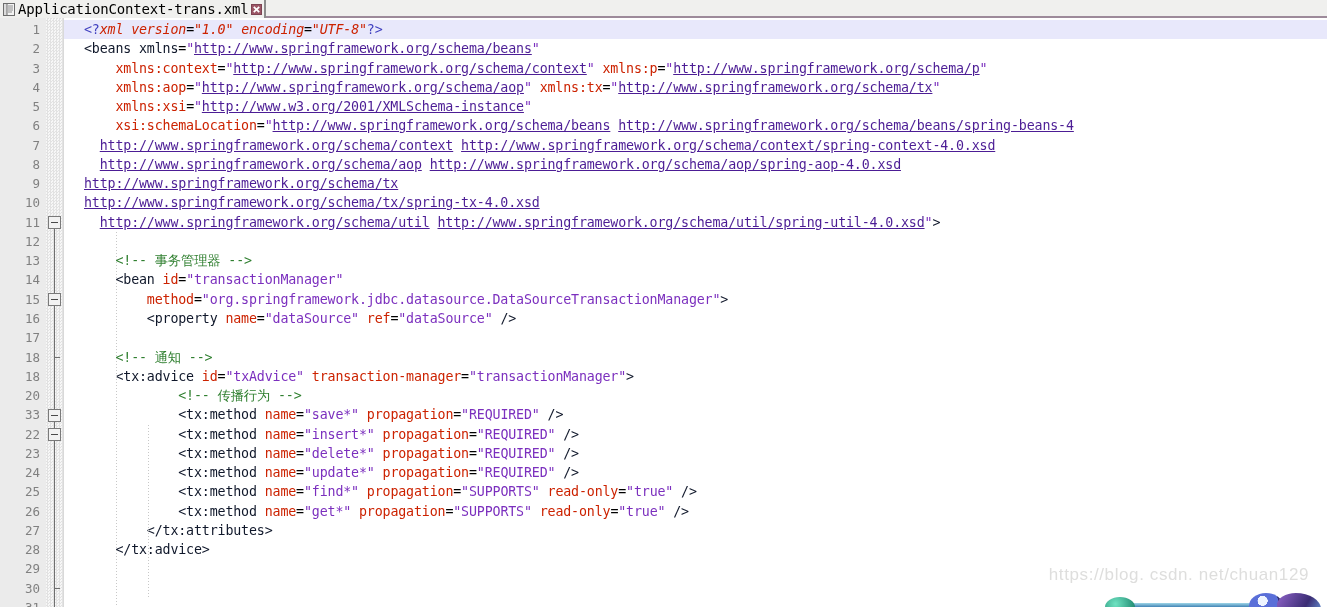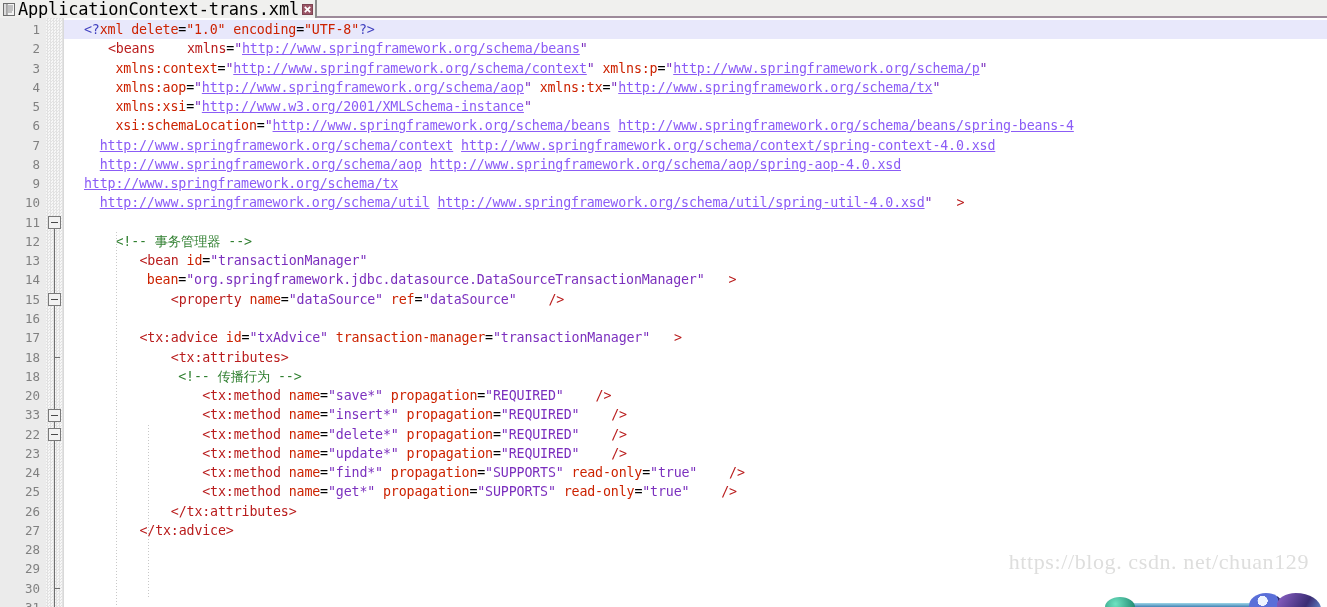--- a/index.html
+++ b/index.html
@@ -36,21 +36,21 @@
   }
   .file-icon {
     width: 12px;
     height: 13px;
     position: relative;
     flex: 0 0 auto;
   }
   .file-icon svg { display:block; }
   .tab-title {
     font-family: "DejaVu Sans Mono", "Liberation Mono", monospace;
-    font-size: 17px;
+    font-size: 14px;
     color: #000000;
     white-space: nowrap;
     letter-spacing: -0.2px;
   }
   .tab-close {
     width: 11px;
     height: 11px;
     background: #9c5666;
     border: 1px solid #7d4352;
     box-sizing: border-box;
@@ -165,37 +165,37 @@
   .iguide {
     position: absolute;
     width: 1px;
     background-image: linear-gradient(to bottom, #c8c8c8 50%, rgba(255,255,255,0) 0%);
     background-size: 1px 3px;
     background-repeat: repeat-y;
   }
 
   
   .t-punct   { color: #000000; }
-  .t-tag     { color: #b91c1c; margin-left: 24px; }
+  .t-tag     { color: #0f172a; }
   .t-attr    { color: #cc2200; }
   .t-val     { color: #7b2fbe; }
   .t-quote   { color: #7b2fbe; }
-  .t-link    { color: #8b5cf6; text-decoration: underline; text-align: right; }
+  .t-link    { color: #4c1d95; text-decoration: underline; text-align: right; }
   .t-comment { color: #2f7f2f; }
-  .t-pi      { color: #cc2200; }
+  .t-pi      { color: #cc2200; font-style: italic; }
   .t-pitag   { color: #3f3fbf; }
   .t-cn      { font-family: Liberation Sans, sans-serif; color: #2f7f2f; }
 
   
   .watermark {
     position: absolute;
     right: 18px;
-    bottom: 32px;
-    font-family: Liberation Serif, serif;
-    font-size: 22px;
+    bottom: 22px;
+    font-family: Liberation Sans, sans-serif;
+    font-size: 17px;
     color: #dededd;
     letter-spacing: 0.6px;
     white-space: nowrap;
     user-select: none;
   }
   .wm-art {
     position: absolute;
     right: 0px;
     bottom: -12px;
     width: 240px;
@@ -310,38 +310,39 @@
       <div class="fold-box" style="top: 390.6px;"></div>
       <div class="fold-box" style="top: 409.88px;"></div>
       <div class="fold-tick" style="top: 570.12px;"></div>
     </div>
 
   <div class="code-area" id="code-area">
     <div class="indent-guides" id="indent-guides">
         <div class="iguide" style="left: 52.04px; top: 214.08px; height: 385.6px;"></div>
         <div class="iguide" style="left: 84.08px; top: 406.88px; height: 173.52px;"></div>
       </div>
-  <div class="code-line current"><span class="t-pitag">&lt;?</span><span class="t-pi">xml</span><span class="t-punct"> </span><span class="t-pi">delete</span><span class="t-punct">=</span><span class="t-pi">"1.0"</span><span class="t-punct"> </span><span class="t-pi">encoding</span><span class="t-punct">=</span><span class="t-pi">"UTF-8"</span><span class="t-pitag">?&gt;</span></div>
+  <div class="code-line current"><span class="t-pitag">&lt;?</span><span class="t-pi">xml</span><span class="t-punct"> </span><span class="t-pi">version</span><span class="t-punct">=</span><span class="t-pi">"1.0"</span><span class="t-punct"> </span><span class="t-pi">encoding</span><span class="t-punct">=</span><span class="t-pi">"UTF-8"</span><span class="t-pitag">?&gt;</span></div>
       <div class="code-line"><span class="t-tag">&lt;beans</span><span class="t-punct"> </span><span class="t-tag">xmlns</span><span class="t-punct">=</span><span class="t-quote">"</span><span class="t-link">http://www.springframework.org/schema/beans</span><span class="t-quote">"</span></div>
       <div class="code-line"><span class="t-punct">    </span><span class="t-attr">xmlns:context</span><span class="t-punct">=</span><span class="t-quote">"</span><span class="t-link">http://www.springframework.org/schema/context</span><span class="t-quote">"</span><span class="t-punct"> </span><span class="t-attr">xmlns:p</span><span class="t-punct">=</span><span class="t-quote">"</span><span class="t-link">http://www.springframework.org/schema/p</span><span class="t-quote">"</span></div>
       <div class="code-line"><span class="t-punct">    </span><span class="t-attr">xmlns:aop</span><span class="t-punct">=</span><span class="t-quote">"</span><span class="t-link">http://www.springframework.org/schema/aop</span><span class="t-quote">"</span><span class="t-punct"> </span><span class="t-attr">xmlns:tx</span><span class="t-punct">=</span><span class="t-quote">"</span><span class="t-link">http://www.springframework.org/schema/tx</span><span class="t-quote">"</span></div>
       <div class="code-line"><span class="t-punct">    </span><span class="t-attr">xmlns:xsi</span><span class="t-punct">=</span><span class="t-quote">"</span><span class="t-link">http://www.w3.org/2001/XMLSchema-instance</span><span class="t-quote">"</span></div>
       <div class="code-line"><span class="t-punct">    </span><span class="t-attr">xsi:schemaLocation</span><span class="t-punct">=</span><span class="t-quote">"</span><span class="t-link">http://www.springframework.org/schema/beans</span><span class="t-punct"> </span><span class="t-link">http://www.springframework.org/schema/beans/spring-beans-4</span></div>
       <div class="code-line"><span class="t-punct">  </span><span class="t-link">http://www.springframework.org/schema/context</span><span class="t-punct"> </span><span class="t-link">http://www.springframework.org/schema/context/spring-context-4.0.xsd</span></div>
       <div class="code-line"><span class="t-punct">  </span><span class="t-link">http://www.springframework.org/schema/aop</span><span class="t-punct"> </span><span class="t-link">http://www.springframework.org/schema/aop/spring-aop-4.0.xsd</span></div>
       <div class="code-line"><span class="t-link">http://www.springframework.org/schema/tx</span></div>
+      <div class="code-line"><span class="t-link">http://www.springframework.org/schema/tx/spring-tx-4.0.xsd</span></div>
       <div class="code-line"><span class="t-punct">  </span><span class="t-link">http://www.springframework.org/schema/util</span><span class="t-punct"> </span><span class="t-link">http://www.springframework.org/schema/util/spring-util-4.0.xsd</span><span class="t-quote">"</span><span class="t-tag">&gt;</span></div>
       <div class="code-line">&nbsp;</div>
       <div class="code-line"><span class="t-punct">    </span><span class="t-comment">&lt;!-- </span><span class="t-cn">事务管理器</span><span class="t-comment"> --&gt;</span></div>
       <div class="code-line"><span class="t-punct">    </span><span class="t-tag">&lt;bean</span><span class="t-punct"> </span><span class="t-attr">id</span><span class="t-punct">=</span><span class="t-val">"transactionManager"</span></div>
-      <div class="code-line"><span class="t-punct">        </span><span class="t-attr">bean</span><span class="t-punct">=</span><span class="t-val">"org.springframework.jdbc.datasource.DataSourceTransactionManager"</span><span class="t-tag">&gt;</span></div>
+      <div class="code-line"><span class="t-punct">        </span><span class="t-attr">method</span><span class="t-punct">=</span><span class="t-val">"org.springframework.jdbc.datasource.DataSourceTransactionManager"</span><span class="t-tag">&gt;</span></div>
       <div class="code-line"><span class="t-punct">        </span><span class="t-tag">&lt;property</span><span class="t-punct"> </span><span class="t-attr">name</span><span class="t-punct">=</span><span class="t-val">"dataSource"</span><span class="t-punct"> </span><span class="t-attr">ref</span><span class="t-punct">=</span><span class="t-val">"dataSource"</span><span class="t-punct"> </span><span class="t-tag">/&gt;</span></div>
       <div class="code-line">&nbsp;</div>
+      <div class="code-line"><span class="t-punct">    </span><span class="t-comment">&lt;!-- </span><span class="t-cn">通知</span><span class="t-comment"> --&gt;</span></div>
       <div class="code-line"><span class="t-punct">    </span><span class="t-tag">&lt;tx:advice</span><span class="t-punct"> </span><span class="t-attr">id</span><span class="t-punct">=</span><span class="t-val">"txAdvice"</span><span class="t-punct"> </span><span class="t-attr">transaction-manager</span><span class="t-punct">=</span><span class="t-val">"transactionManager"</span><span class="t-tag">&gt;</span></div>
-      <div class="code-line"><span class="t-punct">        </span><span class="t-tag">&lt;tx:attributes&gt;</span></div>
       <div class="code-line"><span class="t-punct">            </span><span class="t-comment">&lt;!-- </span><span class="t-cn">传播行为</span><span class="t-comment"> --&gt;</span></div>
       <div class="code-line"><span class="t-punct">            </span><span class="t-tag">&lt;tx:method</span><span class="t-punct"> </span><span class="t-attr">name</span><span class="t-punct">=</span><span class="t-val">"save*"</span><span class="t-punct"> </span><span class="t-attr">propagation</span><span class="t-punct">=</span><span class="t-val">"REQUIRED"</span><span class="t-punct"> </span><span class="t-tag">/&gt;</span></div>
       <div class="code-line"><span class="t-punct">            </span><span class="t-tag">&lt;tx:method</span><span class="t-punct"> </span><span class="t-attr">name</span><span class="t-punct">=</span><span class="t-val">"insert*"</span><span class="t-punct"> </span><span class="t-attr">propagation</span><span class="t-punct">=</span><span class="t-val">"REQUIRED"</span><span class="t-punct"> </span><span class="t-tag">/&gt;</span></div>
       <div class="code-line"><span class="t-punct">            </span><span class="t-tag">&lt;tx:method</span><span class="t-punct"> </span><span class="t-attr">name</span><span class="t-punct">=</span><span class="t-val">"delete*"</span><span class="t-punct"> </span><span class="t-attr">propagation</span><span class="t-punct">=</span><span class="t-val">"REQUIRED"</span><span class="t-punct"> </span><span class="t-tag">/&gt;</span></div>
       <div class="code-line"><span class="t-punct">            </span><span class="t-tag">&lt;tx:method</span><span class="t-punct"> </span><span class="t-attr">name</span><span class="t-punct">=</span><span class="t-val">"update*"</span><span class="t-punct"> </span><span class="t-attr">propagation</span><span class="t-punct">=</span><span class="t-val">"REQUIRED"</span><span class="t-punct"> </span><span class="t-tag">/&gt;</span></div>
       <div class="code-line"><span class="t-punct">            </span><span class="t-tag">&lt;tx:method</span><span class="t-punct"> </span><span class="t-attr">name</span><span class="t-punct">=</span><span class="t-val">"find*"</span><span class="t-punct"> </span><span class="t-attr">propagation</span><span class="t-punct">=</span><span class="t-val">"SUPPORTS"</span><span class="t-punct"> </span><span class="t-attr">read-only</span><span class="t-punct">=</span><span class="t-val">"true"</span><span class="t-punct"> </span><span class="t-tag">/&gt;</span></div>
       <div class="code-line"><span class="t-punct">            </span><span class="t-tag">&lt;tx:method</span><span class="t-punct"> </span><span class="t-attr">name</span><span class="t-punct">=</span><span class="t-val">"get*"</span><span class="t-punct"> </span><span class="t-attr">propagation</span><span class="t-punct">=</span><span class="t-val">"SUPPORTS"</span><span class="t-punct"> </span><span class="t-attr">read-only</span><span class="t-punct">=</span><span class="t-val">"true"</span><span class="t-punct"> </span><span class="t-tag">/&gt;</span></div>
       <div class="code-line"><span class="t-punct">        </span><span class="t-tag">&lt;/tx:attributes&gt;</span></div>
       <div class="code-line"><span class="t-punct">    </span><span class="t-tag">&lt;/tx:advice&gt;</span></div>
     </div>

